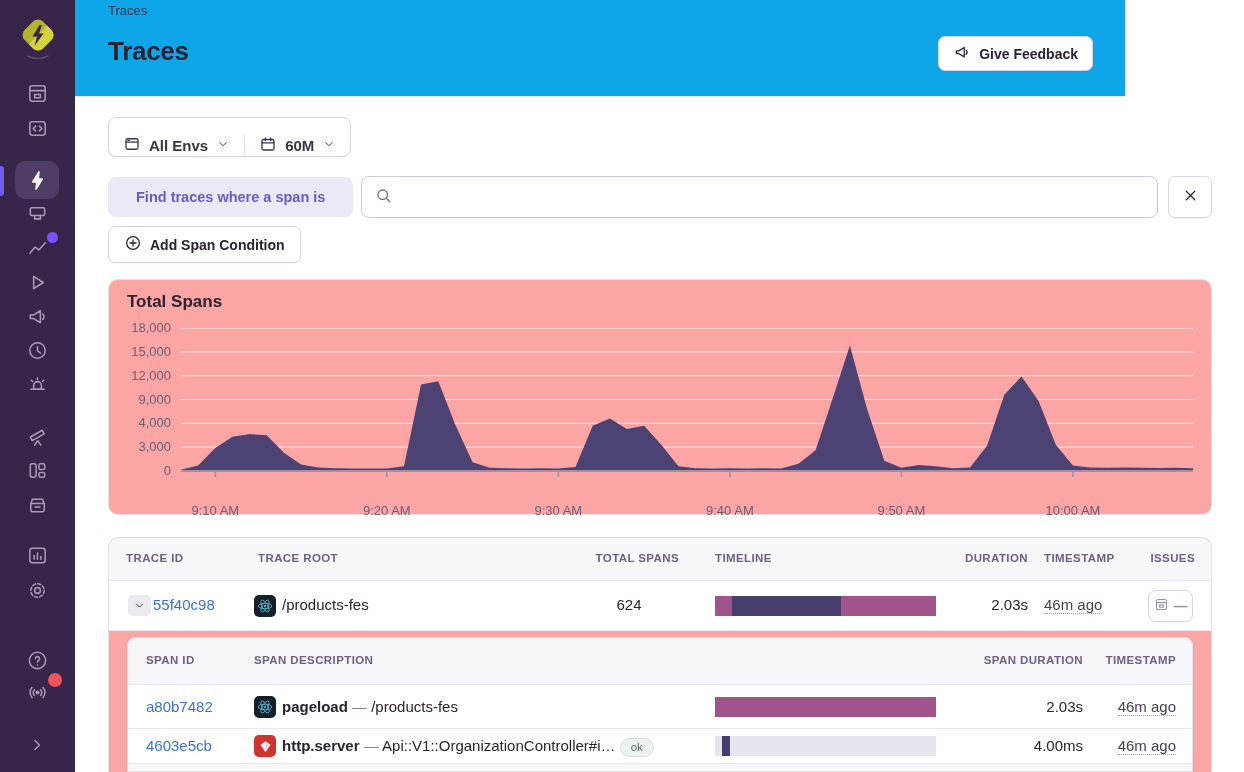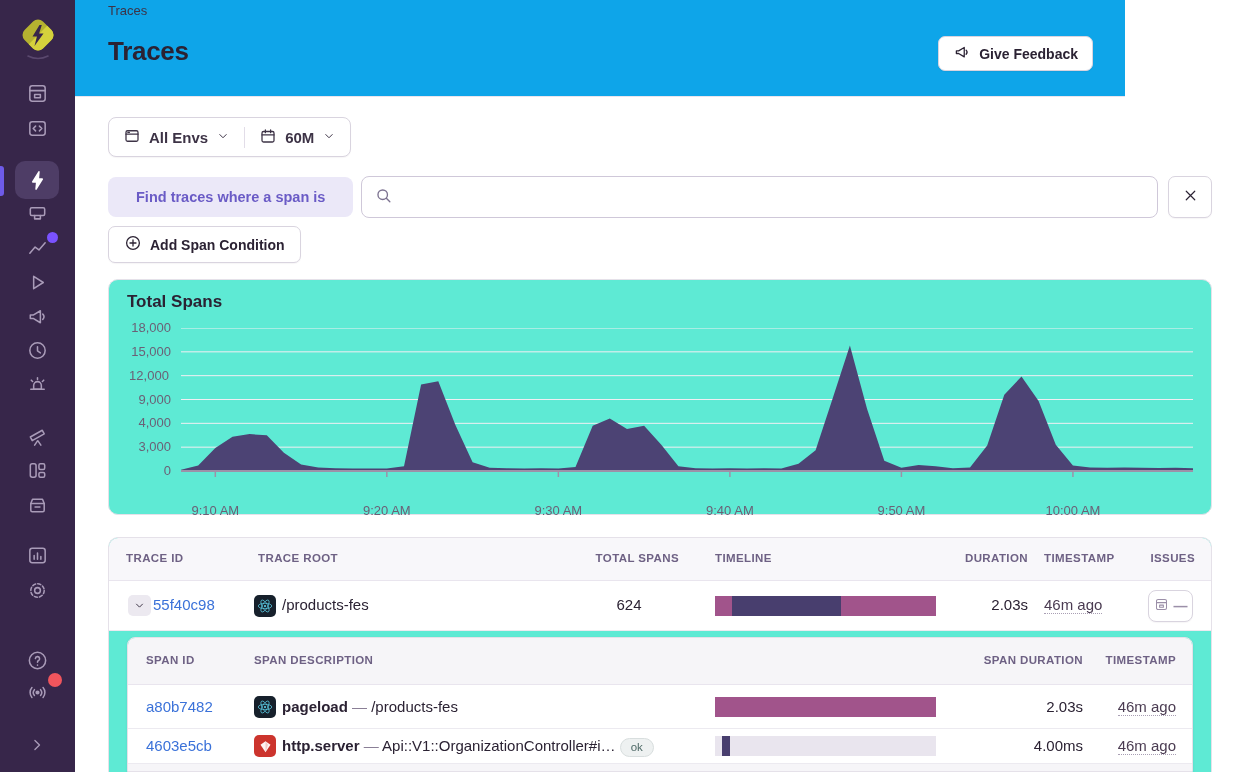--- a/index.html
+++ b/index.html
@@ -19,35 +19,35 @@
 
   
   .topbar { position:absolute; left:75px; top:0; width:1050px; height:97px; background:#0ea5e9; border-bottom:1px solid #e9e5ee; }
   .breadcrumb { position:absolute; left:33px; top:3px; font-size:13px; color:#3d3346; cursor:pointer; }
   .page-title { position:absolute; left:33px; top:36px; font-size:26px; font-weight:800; color:#2b2233; letter-spacing:-0.3px; }
   .btn { background:#fff; border:1px solid #d9d4df; border-radius:7px; font-family:inherit; font-size:14px; font-weight:700; color:#2b2233; display:flex; align-items:center; gap:8px; cursor:pointer; box-shadow:0 1px 1px rgba(40,30,60,0.04); }
   .feedback-btn { position:absolute; right:32px; top:36px; height:35px; padding:0 14px; }
   .btn svg { stroke:#2b2233; fill:none; stroke-width:1.7; stroke-linecap:round; stroke-linejoin:round; }
 
   
-  .filterbar { position:absolute; left:108px; top:117px; height:40px; display:flex; align-items:center; background:#fff; border:1px solid #d9d4df; border-radius:8px; box-shadow:0 1px 1px rgba(40,30,60,0.04); }
+  .filterbar { position:absolute; left:108px; top:117px; height:40px; display:flex; align-items:flex-end; background:#fff; border:1px solid #d9d4df; border-radius:8px; box-shadow:0 1px 1px rgba(40,30,60,0.04); }
   .filter-seg { display:flex; align-items:center; gap:8px; padding:0 14px; font-size:15px; font-weight:700; color:#3d3346; cursor:pointer; }
   .filter-seg + .filter-seg { border-left:1px solid #e2dde8; }
   .filter-seg svg { stroke:#3d3346; fill:none; stroke-width:1.7; stroke-linecap:round; stroke-linejoin:round; }
 
   .where-chip { position:absolute; left:108px; top:177px; height:40px; padding:0 28px; display:flex; align-items:center; background:#ebe8f8; border-radius:8px; font-size:14.5px; font-weight:700; color:#6a5bc6; }
   .searchbox { position:absolute; left:361px; top:176px; width:797px; height:42px; background:#fff; border:1px solid #cfc8d9; border-radius:8px; display:flex; align-items:center; padding:0 12px; gap:8px; }
   .searchbox svg { stroke:#7c7290; fill:none; stroke-width:1.7; stroke-linecap:round; flex:none; }
   .searchbox input { flex:1; border:none; outline:none; font-family:"DejaVu Sans Mono", monospace; font-size:13.5px; color:#2b2233; background:transparent; }
   .searchbox input::placeholder { color:#857b93; }
   .clear-btn { position:absolute; left:1168px; top:176px; width:44px; height:42px; justify-content:center; }
   .add-cond-btn { position:absolute; left:108px; top:226px; height:37px; padding:0 15px; }
 
   
-  .panel { position:absolute; background:#5eead4; border:1px solid #e5e1e9; }
+  .panel { position:absolute; background:#fca5a5; border:1px solid #e5e1e9; }
   .chart-panel { left:108px; top:279px; width:1104px; height:236px; border-radius:10px; }
   .chart-title { position:absolute; left:18px; top:12px; font-size:17px; font-weight:800; color:#2b2233; }
   .ylabel { position:absolute; width:60px; text-align:right; font-size:13px; color:#6b6076; }
   .xlabel { position:absolute; width:90px; margin-left:-45px; text-align:center; font-size:13px; color:#6b6076;margin-top:20px; }
   .chart-svg { position:absolute; left:72px; top:48px; }
 
   
   .traces-table { left:108px; top:537px; width:1104px; height:236px; border-radius:10px 10px 0 0; border-bottom:none; overflow:hidden; }
   .t-head { position:absolute; left:0; top:0; width:100%; height:43px; background:#f8f7fa; border-bottom:1px solid #e9e5ee; }
   .th { position:absolute; top:14px; font-size:11.5px; font-weight:700; color:#6e6184; letter-spacing:0.4px; white-space:nowrap; }
@@ -277,21 +277,21 @@
     <span>Add Span Condition</span>
   </button>
 
   <div class="panel chart-panel" style="border-radius:10px;">
     <div class="chart-title">Total Spans</div>
     <div id="y-labels">
         <div class="ylabel" style="left: 2px; top: 183px;">0</div>
         <div class="ylabel" style="left: 2px; top: 159.167px;">3,000</div>
         <div class="ylabel" style="left: 2px; top: 135.333px;">4,000</div>
         <div class="ylabel" style="left: 2px; top: 111.5px;">9,000</div>
-        <div class="ylabel" style="left: 10px; top: 87.6667px; text-align: center;">12,000</div>
+        <div class="ylabel" style="left: 2px; top: 87.6667px;">12,000</div>
         <div class="ylabel" style="left: 2px; top: 63.8333px;">15,000</div>
         <div class="ylabel" style="left: 2px; top: 40px;">18,000</div>
       </div>
     <svg id="chart-svg" class="chart-svg" width="1012" height="150" viewBox="0 0 1012 150">
         <line x1="0" y1="119.16666666666667" x2="1012" y2="119.16666666666667" stroke="#f1eff3" stroke-width="1"></line>
         <line x1="0" y1="95.33333333333334" x2="1012" y2="95.33333333333334" stroke="#f1eff3" stroke-width="1"></line>
         <line x1="0" y1="71.5" x2="1012" y2="71.5" stroke="#f1eff3" stroke-width="1"></line>
         <line x1="0" y1="47.66666666666667" x2="1012" y2="47.66666666666667" stroke="#f1eff3" stroke-width="1"></line>
         <line x1="0" y1="23.83333333333333" x2="1012" y2="23.83333333333333" stroke="#f1eff3" stroke-width="1"></line>
         <line x1="0" y1="0" x2="1012" y2="0" stroke="#f1eff3" stroke-width="1"></line>

